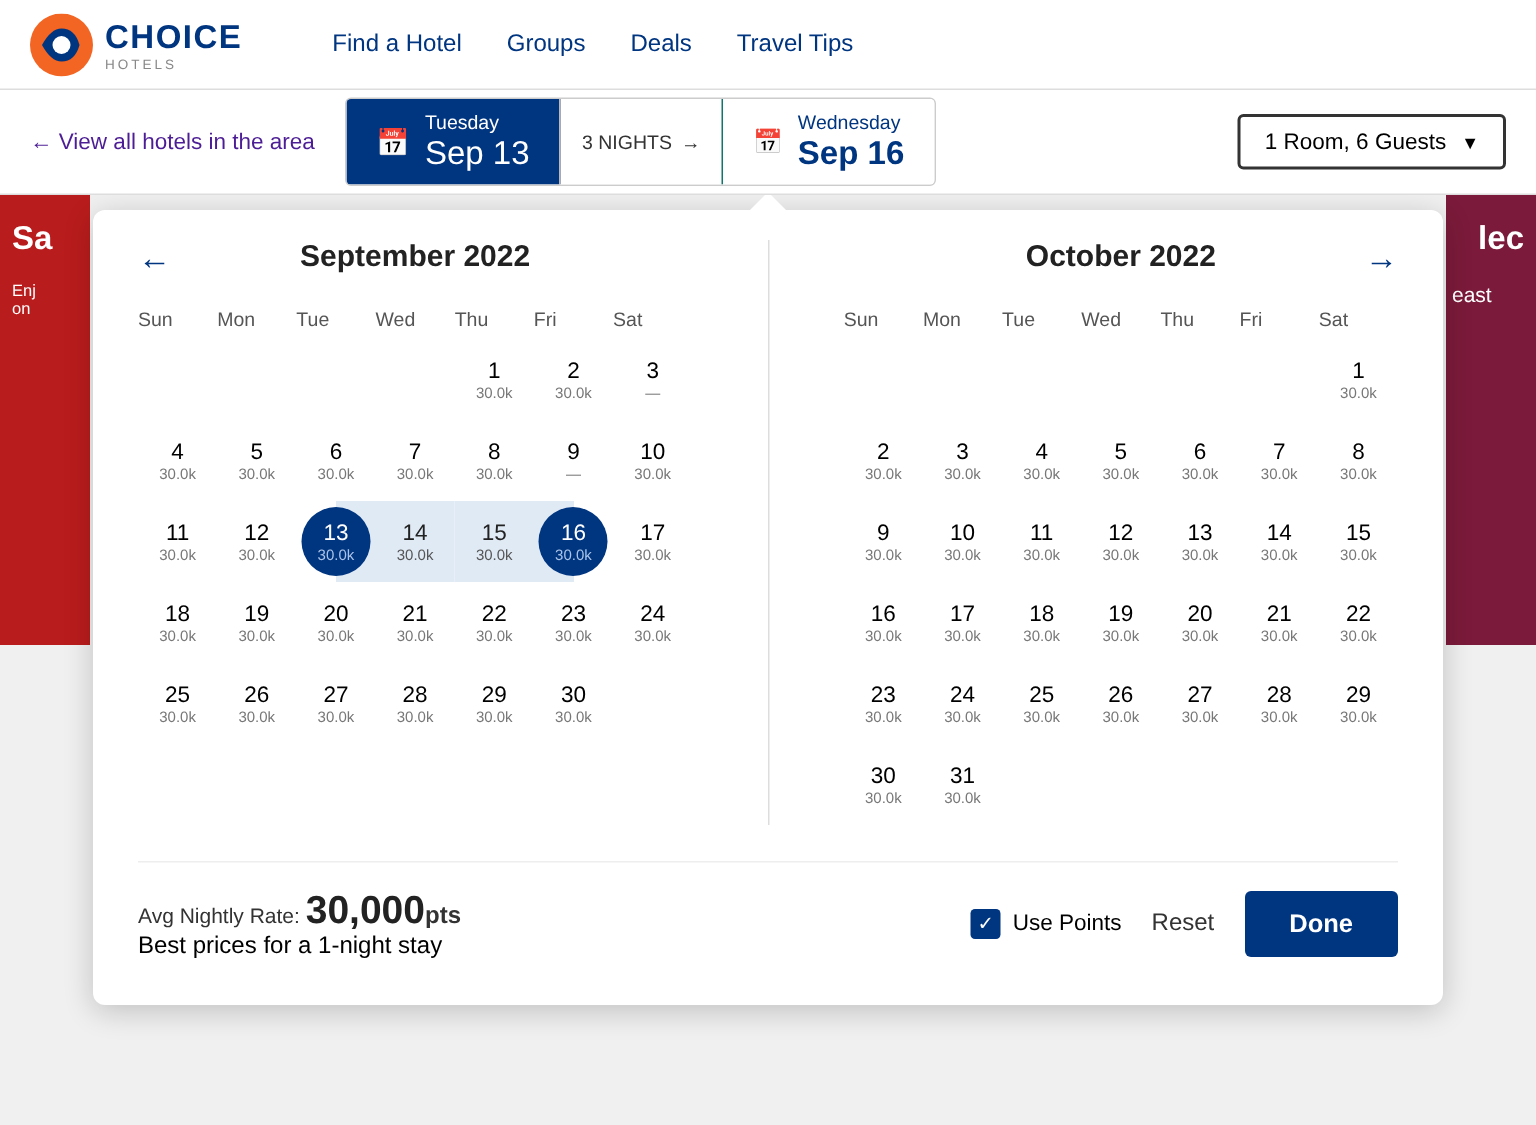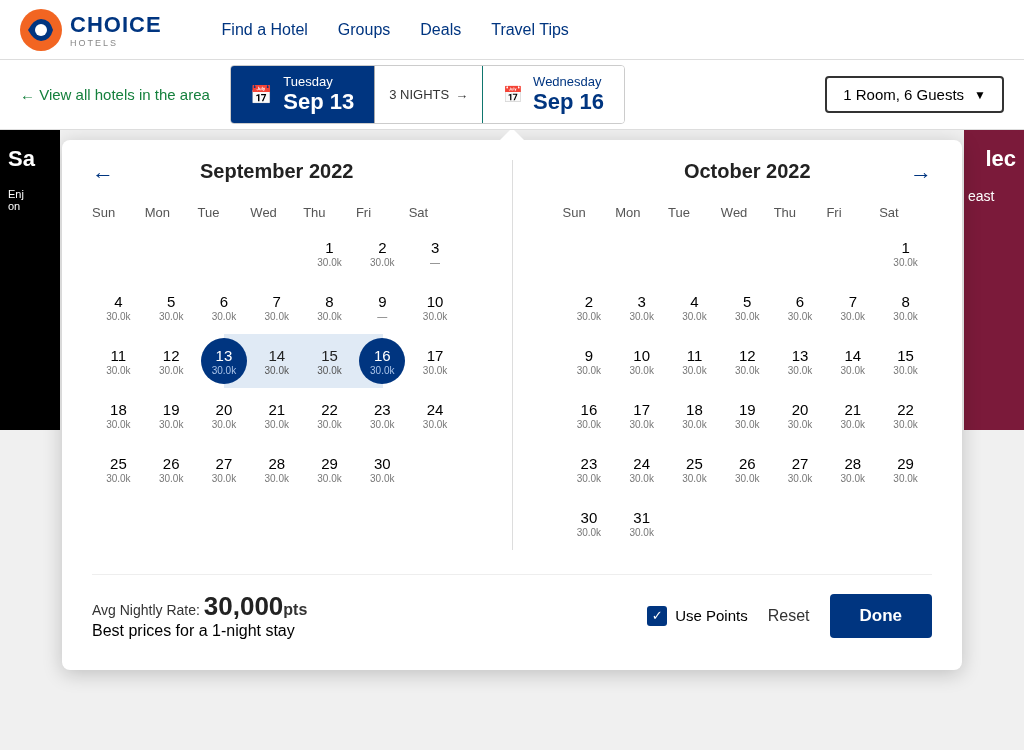--- a/index.html
+++ b/index.html
@@ -52,21 +52,21 @@
     .search-bar {
       background: white;
       border-bottom: 1px solid #ddd;
       padding: 12px 20px;
       display: flex;
       align-items: center;
       gap: 20px;
       height: 70px;
     }
     .back-link {
-      color: #15803d;
+      color: #4c1d95;
       font-size: 15px;
       display: flex;
       align-items: center;
       gap: 6px;
       white-space: nowrap;
       cursor: pointer;
     }
     .date-selector {
       display: flex;
       align-items: stretch;
@@ -82,21 +82,21 @@
       align-items: center;
       gap: 10px;
       cursor: pointer;
     }
     .date-block .day-label {
       font-size: 13px;
       font-weight: normal;
     }
     .date-block .date-num {
       font-size: 22px;
-      font-weight: bold;
+      font-weight: normal;
     }
     .date-block .cal-icon {
       font-size: 18px;
     }
     .nights-block {
       background: white;
       border-left: 1px solid #aaa;
       border-right: 1px solid #0f766e;
       padding: 8px 14px;
       display: flex;
@@ -143,21 +143,21 @@
       position: relative;
       height: 690px;
       overflow: hidden;
     }
     .bg-purple {
       position: absolute;
       left: 0;
       top: 0;
       width: 60px;
       height: 300px;
-      background: #000000;
+      background: #b91c1c;
     }
     .bg-purple-right {
       position: absolute;
       right: 0;
       top: 0;
       width: 60px;
       height: 300px;
       background: #7b1a3a;
     }
 

